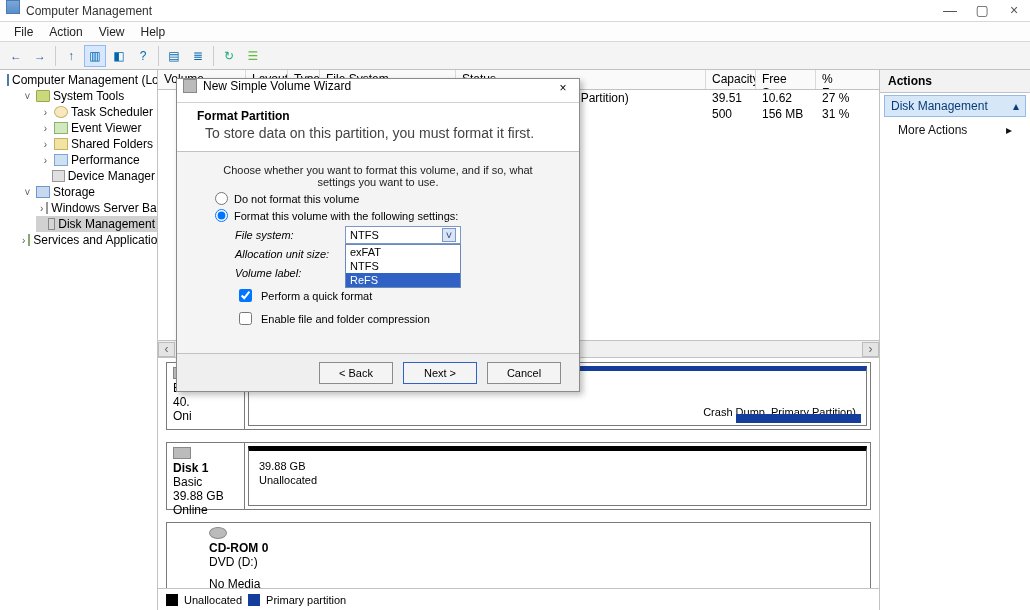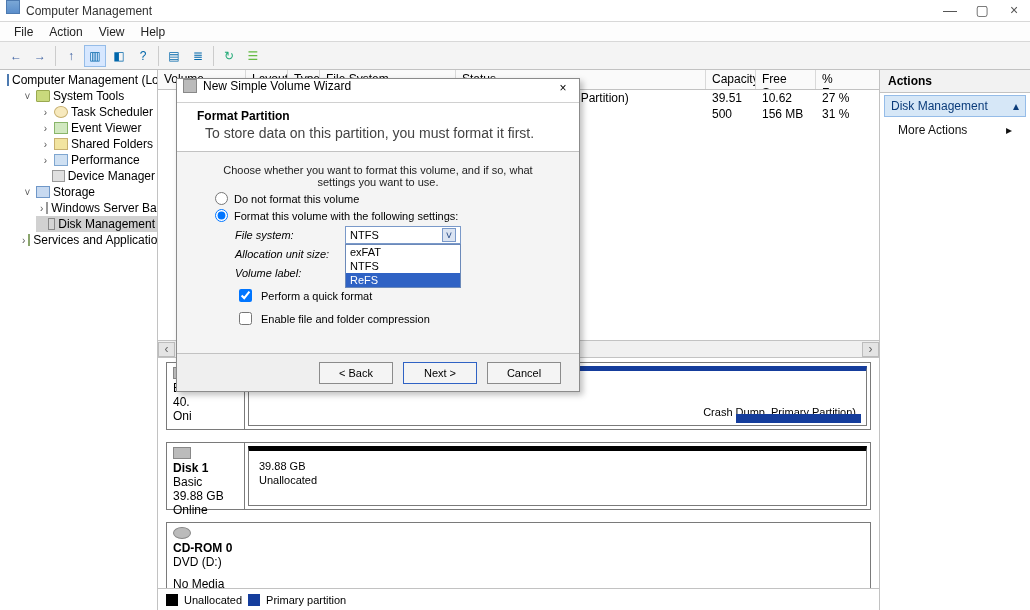--- a/index.html
+++ b/index.html
@@ -412,21 +412,21 @@
           <div>Online</div>
         </div>
         <div class="disk-body bt-black">
           <div class="disk-vol">
             <div>39.88 GB</div>
             <div>Unallocated</div>
           </div>
         </div>
       </div>
 
-      <div class="disk-block bt-gray" style="min-height:78px;">
+      <div class="disk-block bt-gray" style="min-height:78px;padding-left:36px;">
         <div class="disk-head" style="border-right:none;">
           <span class="dicon" style="border-radius:50%;"></span>
           <b>CD-ROM 0</b>
           <div>DVD (D:)</div>
           <div style="height:8px;"></div>
           <div>No Media</div>
         </div>
       </div>
     </div>
 

